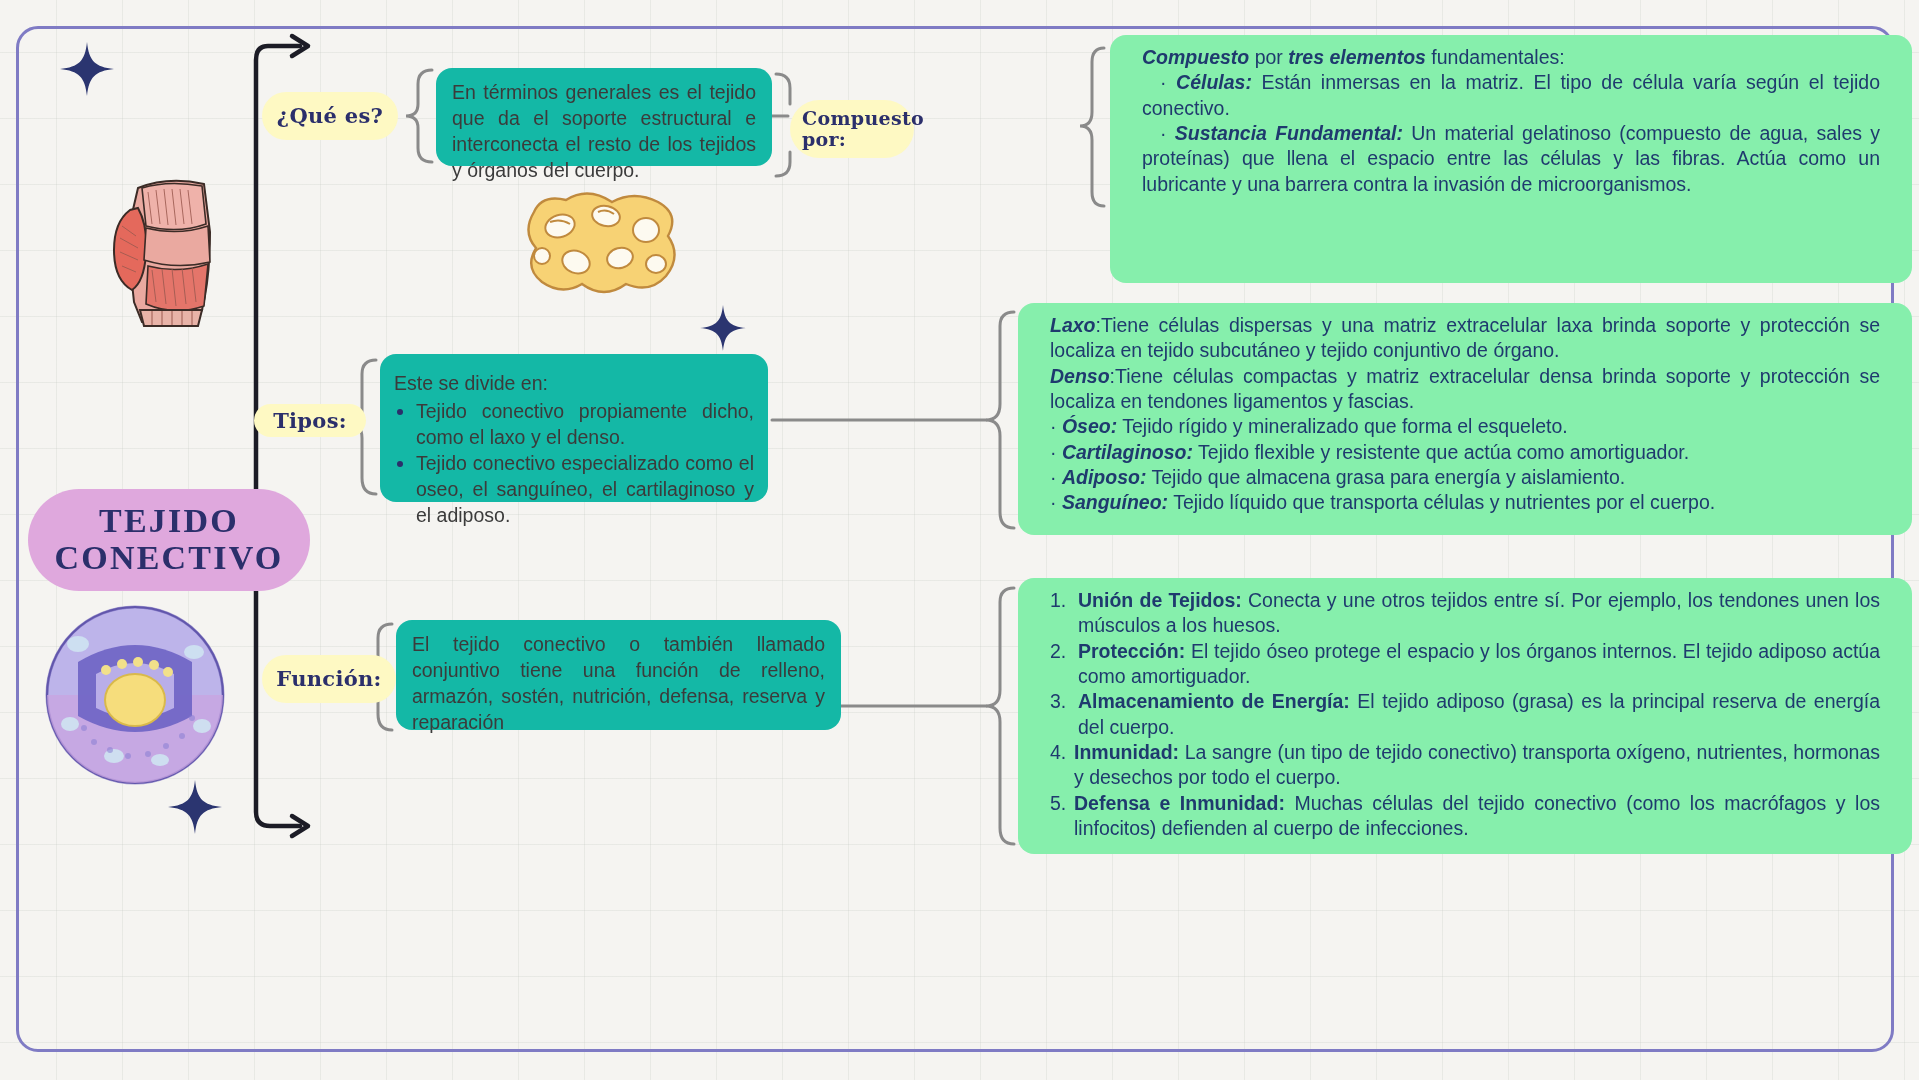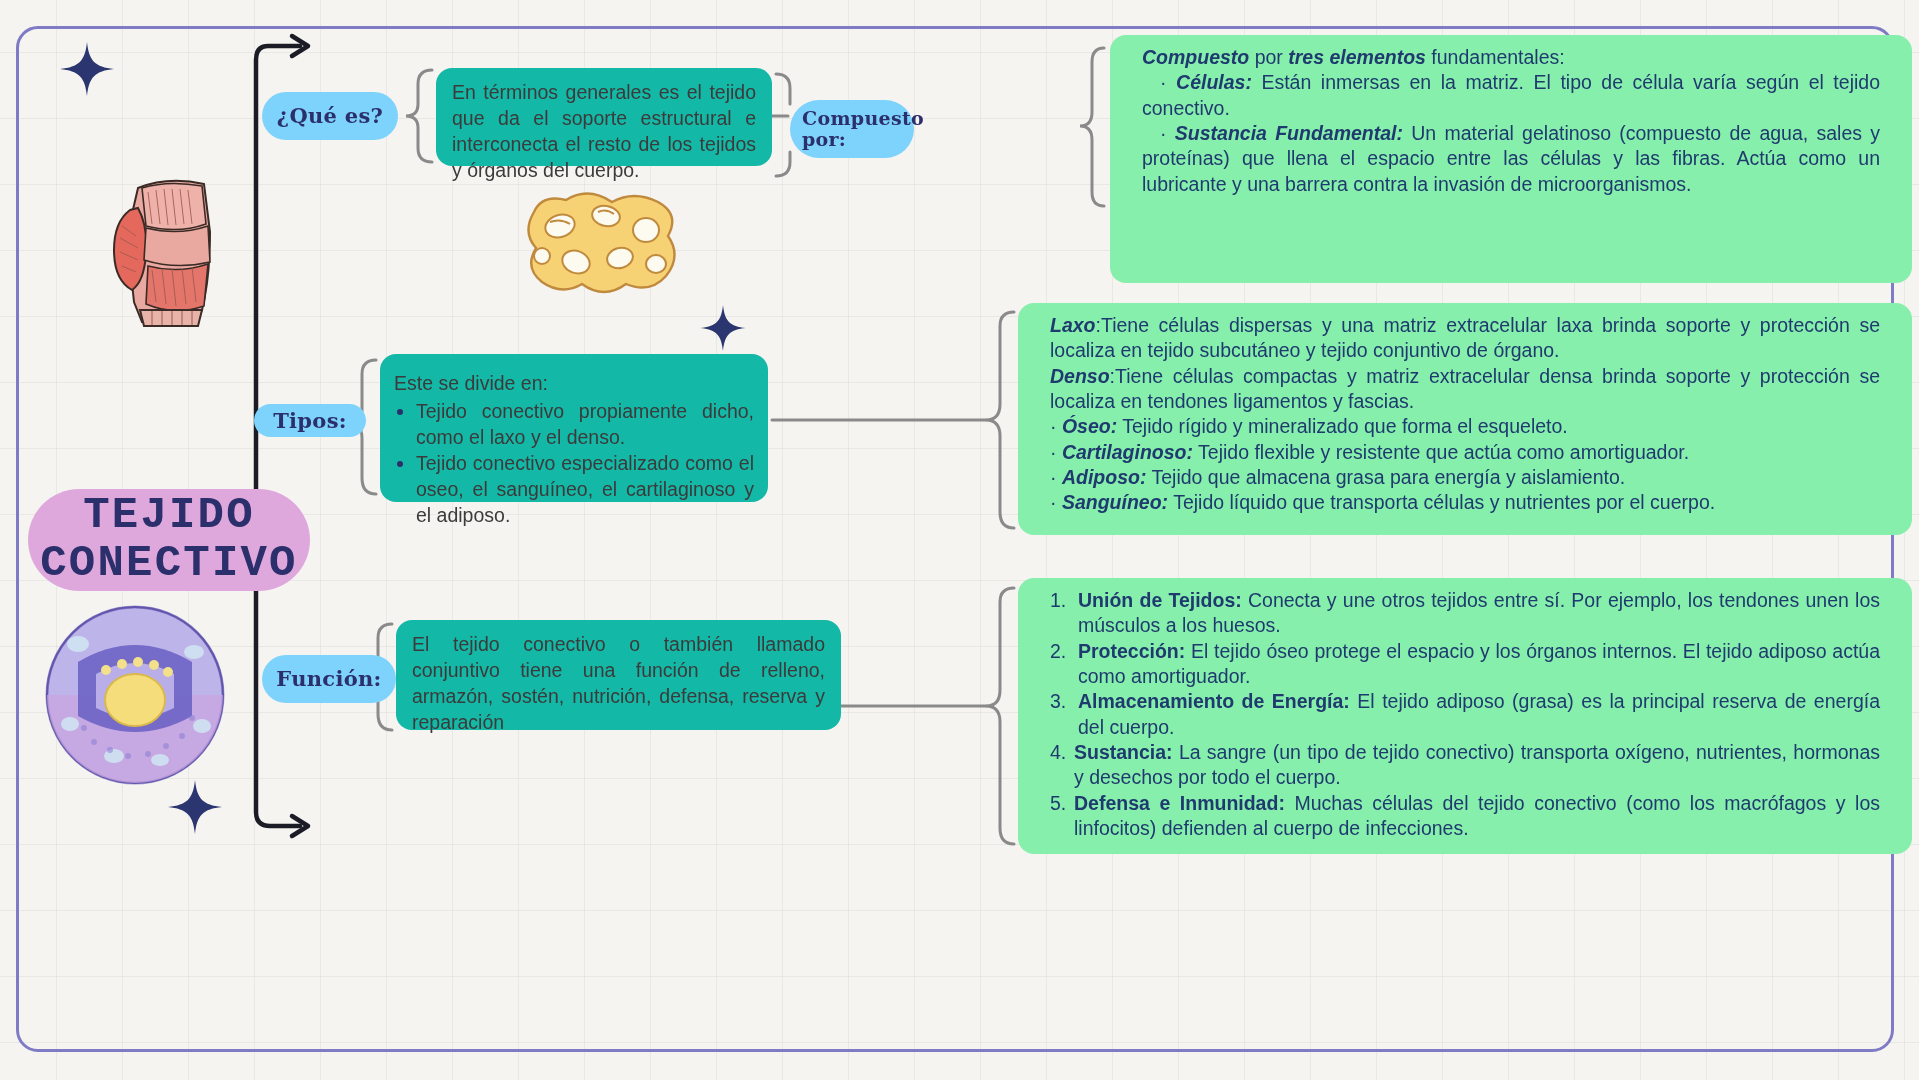--- a/index.html
+++ b/index.html
@@ -52,32 +52,32 @@
     top: 489px;
     width: 282px;
     height: 102px;
     background: #dfa8dd;
     border-radius: 52px;
     display: flex;
     flex-direction: column;
     align-items: center;
     justify-content: center;
     color: #2b2f6b;
-    font-family: Liberation Mono, monospace;
+    font-family: Liberation Serif, serif;
     font-weight: 700;
-    font-size: 44px;
+    font-size: 34px;
     letter-spacing: 2.2px;
     line-height: 1.08;
     text-align: center;
   }
 
   
   .pill {
     position: absolute;
-    background: #7dd3fc;
+    background: #fef9c3;
     border-radius: 40px;
     display: flex;
     align-items: center;
     justify-content: center;
     color: #2b2f6b;
     font-family: "DejaVu Serif", serif;
     font-weight: 700;
     font-size: 21px;
     letter-spacing: 0.3px;
     text-align: center;
@@ -340,21 +340,21 @@
     <div style="display:flex;">
       <span style="width:28px;flex:none;">2.</span>
       <span style="flex:1;"><b style="font-style:normal;">Protección:</b><span> El tejido óseo protege el espacio y los órganos internos. El tejido adiposo actúa como amortiguador.</span></span>
     </div>
     <div style="display:flex;">
       <span style="width:28px;flex:none;">3.</span>
       <span style="flex:1;"><b style="font-style:normal;">Almacenamiento de Energía:</b><span> El tejido adiposo (grasa) es la principal reserva de energía del cuerpo.</span></span>
     </div>
     <div style="display:flex;">
       <span style="width:24px;flex:none;">4.</span>
-      <span style="flex:1;"><b style="font-style:normal;">Sustancia:</b><span> La sangre (un tipo de tejido conectivo) transporta oxígeno, nutrientes, hormonas y desechos por todo el cuerpo.</span></span>
+      <span style="flex:1;"><b style="font-style:normal;">Inmunidad:</b><span> La sangre (un tipo de tejido conectivo) transporta oxígeno, nutrientes, hormonas y desechos por todo el cuerpo.</span></span>
     </div>
     <div style="display:flex;">
       <span style="width:24px;flex:none;">5.</span>
       <span style="flex:1;"><b style="font-style:normal;">Defensa e Inmunidad:</b><span> Muchas células del tejido conectivo (como los macrófagos y los linfocitos) defienden al cuerpo de infecciones.</span></span>
     </div>
   </div>
 
 </div>
 
 </body></html>

